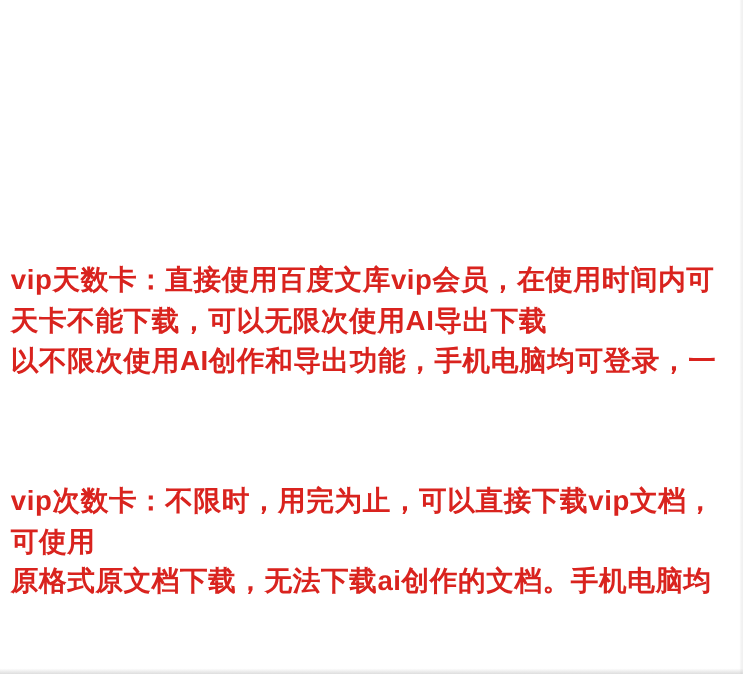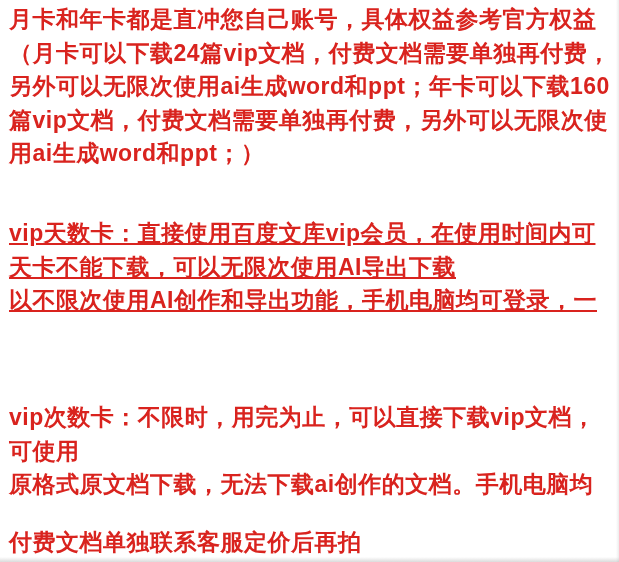--- a/index.html
+++ b/index.html
@@ -27,21 +27,21 @@
     font-size: 23px;
     line-height: 33.5px;
     font-weight: 600;
     letter-spacing: 0.5px;
     white-space: nowrap;
   }
   .para .line {
     height: 33.5px;
   }
   #para-monthly-yearly { top: 3px; }
-  #para-vip-days       { top: 217px; text-decoration: underline; }
+  #para-vip-days       { top: 217px; }
   #para-vip-count      { top: 401px; }
   #para-paid-docs      { top: 526px; }
   .bottom-edge {
     position: absolute;
     left: 0;
     right: 0;
     bottom: 0;
     height: 5px;
     background: linear-gradient(to bottom, rgba(180,180,180,0), rgba(175,175,175,0.45));
   }
@@ -52,39 +52,29 @@
     right: 0;
     width: 3px;
     background: linear-gradient(to right, rgba(200,200,200,0), rgba(200,200,200,0.35));
   }
 </style>
 </head>
 <body>
 
 <div class="page">
 
-  <div class="para" id="para-monthly-yearly">
-    <div class="line">月卡和年卡都是直冲您自己账号，具体权益参考官方权益</div>
-    <div class="line">（月卡可以下载24篇vip文档，付费文档需要单独再付费，</div>
-    <div class="line">另外可以无限次使用ai生成word和ppt；年卡可以下载160</div>
-    <div class="line">篇vip文档，付费文档需要单独再付费，另外可以无限次使</div>
-    <div class="line">用ai生成word和ppt；）</div>
-  </div>
 
   <div class="para" id="para-vip-days">
     <div class="line">vip天数卡：直接使用百度文库vip会员，在使用时间内可</div>
     <div class="line">天卡不能下载，可以无限次使用AI导出下载</div>
     <div class="line">以不限次使用AI创作和导出功能，手机电脑均可登录，一</div>
   </div>
 
   <div class="para" id="para-vip-count">
     <div class="line">vip次数卡：不限时，用完为止，可以直接下载vip文档，</div>
     <div class="line">可使用</div>
     <div class="line">原格式原文档下载，无法下载ai创作的文档。手机电脑均</div>
   </div>
 
-  <div class="para" id="para-paid-docs">
-    <div class="line">付费文档单独联系客服定价后再拍</div>
-  </div>
 
   <div class="right-edge"></div>
   <div class="bottom-edge"></div>
 </div>
 
 </body></html>

